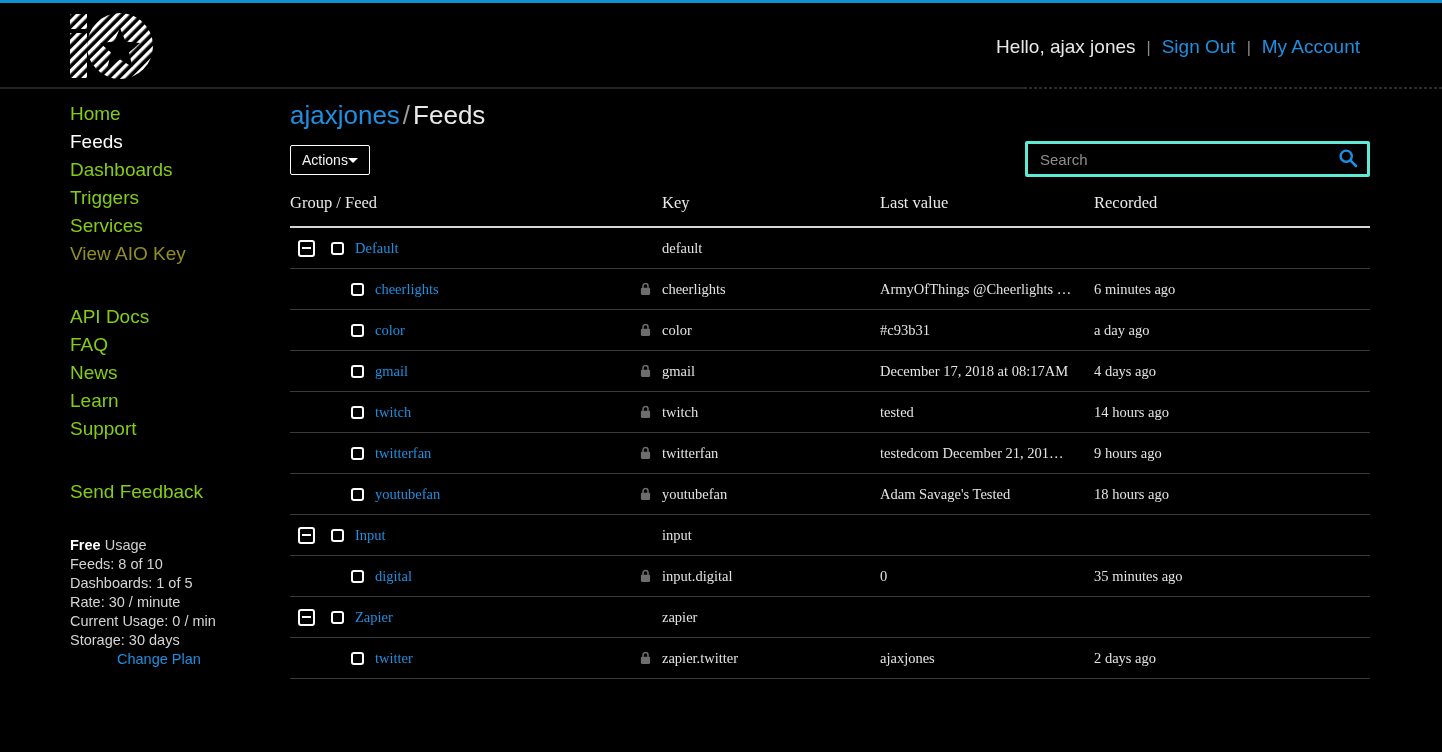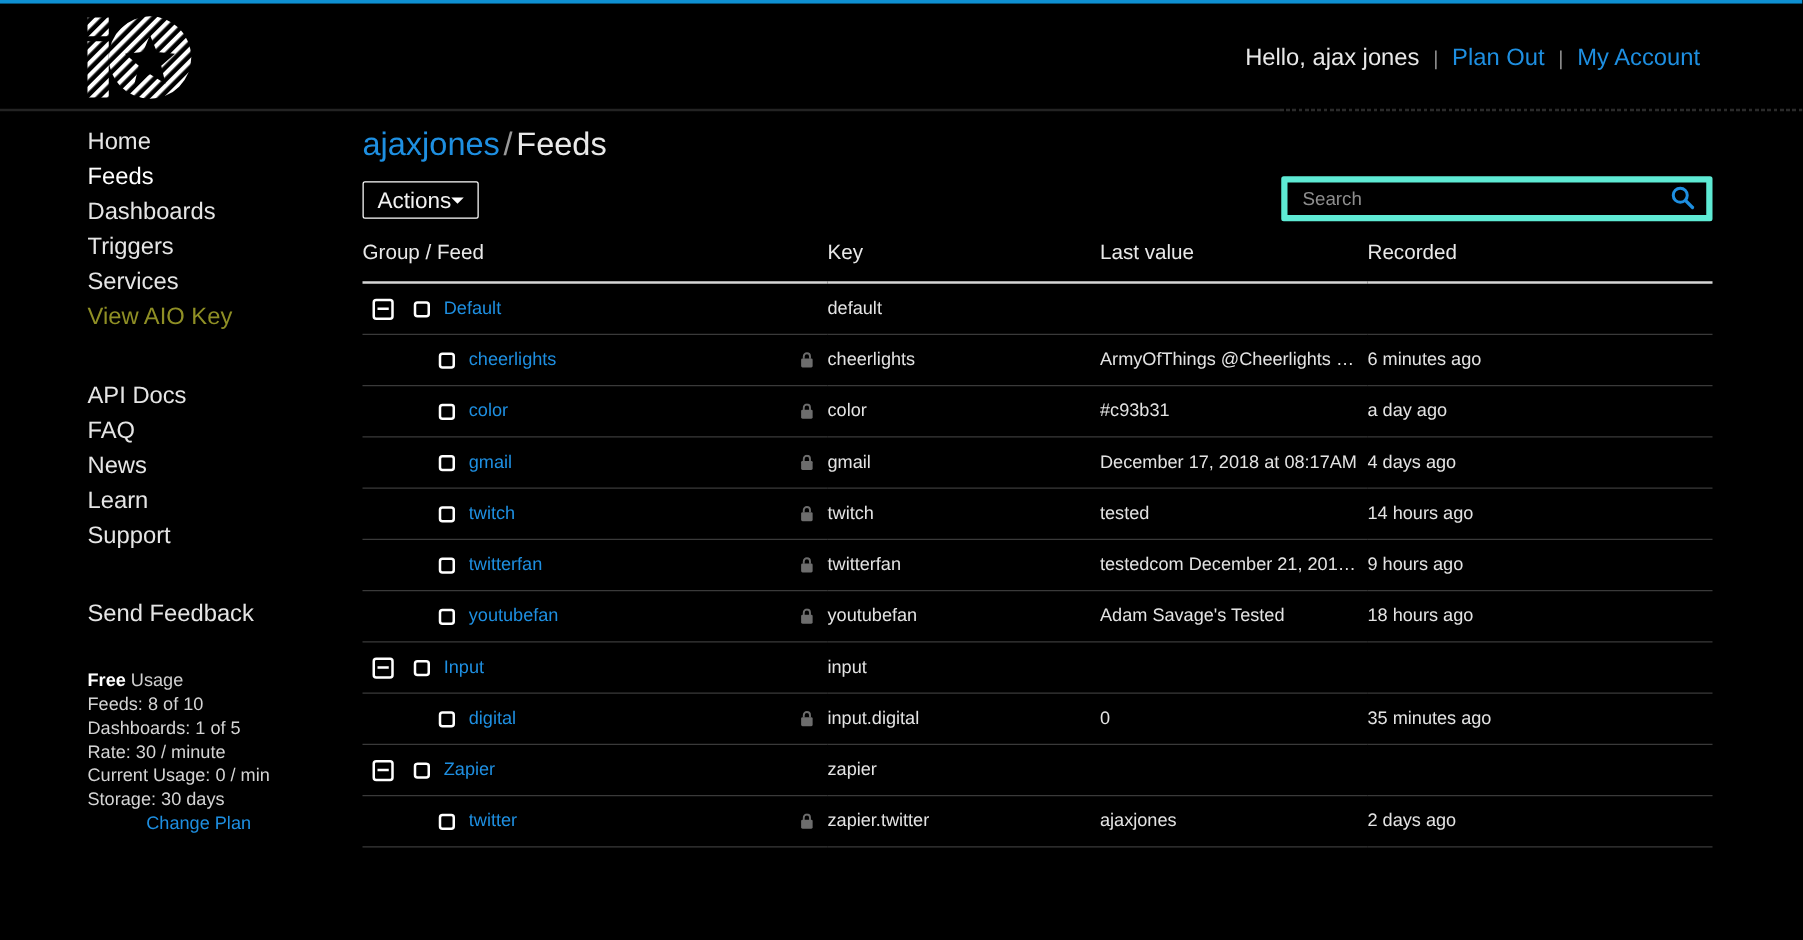--- a/index.html
+++ b/index.html
@@ -42,21 +42,21 @@
     position: absolute; top: 84px; left: 1024px; width: 418px; height: 2px;
     background: repeating-linear-gradient(to right,
         #2b2b2b 0px, #2b2b2b 3px, #000 3px, #000 5px);
   }
 
   
   .sidebar {
     position: absolute; left: 0; top: 100px; width: 270px; height: 652px;
   }
   .nav-link {
-    display: block; color: #e5e5e5; font-size: 19px; line-height: 28px;
+    display: block; color: #84cc16; font-size: 19px; line-height: 28px;
     padding: 0 0 0 70px; text-decoration: none; white-space: nowrap;
   }
   .nav-link.active { color: #ffffff; }
   .nav-link.key { color: #8f8f25; }
   .nav-list { display: flex; flex-direction: column; gap: 0; }
   .nav-list .nav-link { height: 28px; }
   .nav-gap { height: 35px; }
   .nav-gap-sm { height: 35px; }
 
   .usage {
@@ -81,51 +81,52 @@
   .breadcrumb a { color: #1e8fe1; text-decoration: none; }
   .breadcrumb .slash { color: #9a9a9a; padding: 0 3px; }
 
   .toolbar {
     position: relative; height: 46px;
   }
   .actions-btn {
     position: absolute; left: 0; top: 4px;
     height: 30px; padding: 0 11px;
     background: transparent; border: 1px solid #ffffff;
-    color: #f2f2f2; font-size: 18px; font-family: inherit;
+    color: #f2f2f2; font-size: 14px; font-family: inherit;
     display: flex; align-items: center; gap: 0; cursor: pointer;
     border-radius: 2px;
   }
   .caret {
     width: 0; height: 0; border-left: 5px solid transparent;
     border-right: 5px solid transparent; border-top: 5px solid #ffffff;
     display: inline-block;
   }
   .search-wrap {
     position: absolute; right: 5px; top: 0;
     width: 345px; height: 36px;
-    border: 5px solid #5eead4; border-radius: 2px;
+    border: 3px solid #5eead4; border-radius: 2px;
     display: flex; align-items: center; background: #000;
   }
   .search-input {
     flex: 1; height: 100%; background: transparent; border: none;
     outline: none; color: #e6e6e6; font-size: 15px;
     font-family: inherit; padding: 0 12px;
   }
   .search-input::placeholder { color: #8e8e8e; }
   .search-icon-btn {
     width: 38px; height: 100%; display: flex; align-items: center;
     justify-content: center; background: transparent; border: none;
     cursor: pointer;
   }
 
   
   .feeds-table {
     width: 1080px; border-collapse: collapse; table-layout: fixed;
     margin-top: 6px;
+    font-family: Liberation Serif, serif;
   }
   .feeds-table th {
     text-align: left; font-weight: normal; color: #e9e9e9;
     font-size: 16.5px; padding: 0 0 13px 0; vertical-align: bottom;
   }
   .feeds-table thead tr { border-bottom: 2px solid #d6d6d6; }
   .feeds-table td {
     padding: 0; height: 40px; vertical-align: middle;
     font-size: 14.5px; color: #e3e3e3;
   }
@@ -200,21 +201,21 @@
             <path d="M52 16 L57.6 29.6 L72 31 L61 40.6 L64.4 55 L52 47.4 L39.6 55 L43 40.6 L32 31 L46.4 29.6 Z" fill="#000"></path>
           </mask>
         </defs>
         <rect x="0" y="0" width="86" height="68" fill="url(#diag)" mask="url(#iomask)"></rect>
       </svg>
     </div>
 
     <div class="header-right">
       <span class="hello">Hello, ajax jones</span>
       <span class="sep">|</span>
-      <a class="hdr-link" href="#">Plan Out</a>
+      <a class="hdr-link" href="#">Sign Out</a>
       <span class="sep">|</span>
       <a class="hdr-link" href="#">My Account</a>
     </div>
 
     <div class="header-border-solid"></div>
     <div class="header-border-dashed"></div>
   </div>
 
   <div class="sidebar">
     <div class="nav-list">

